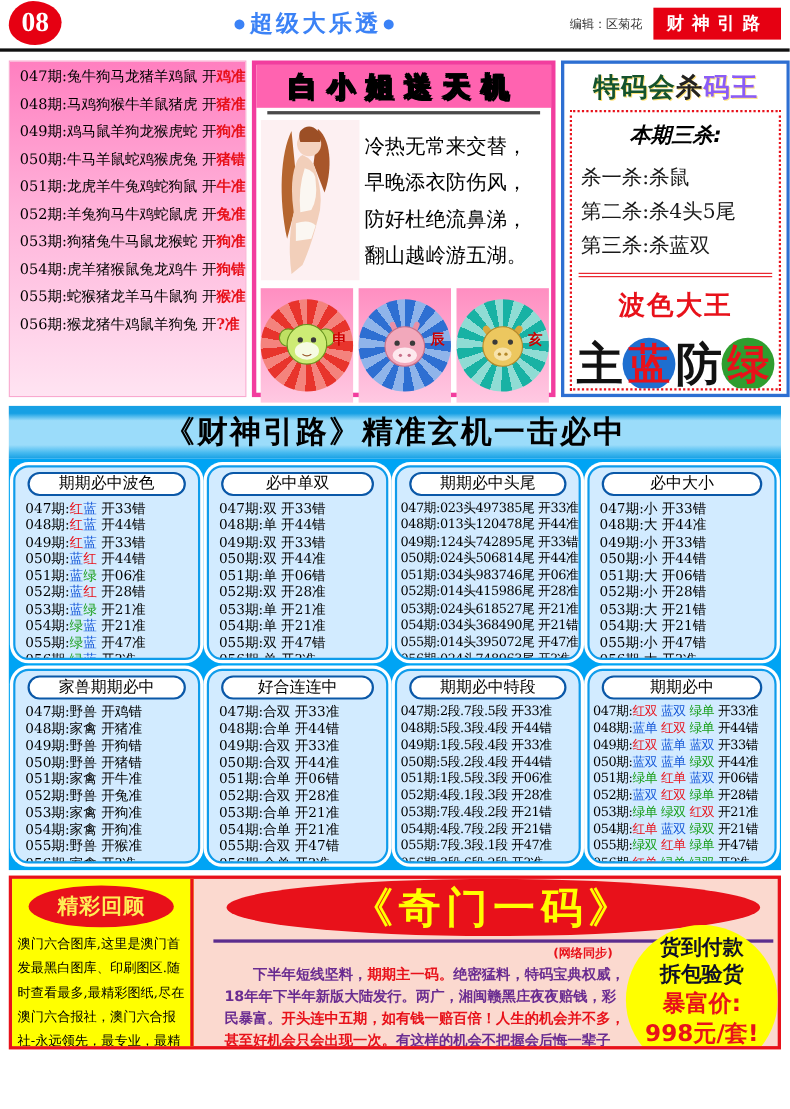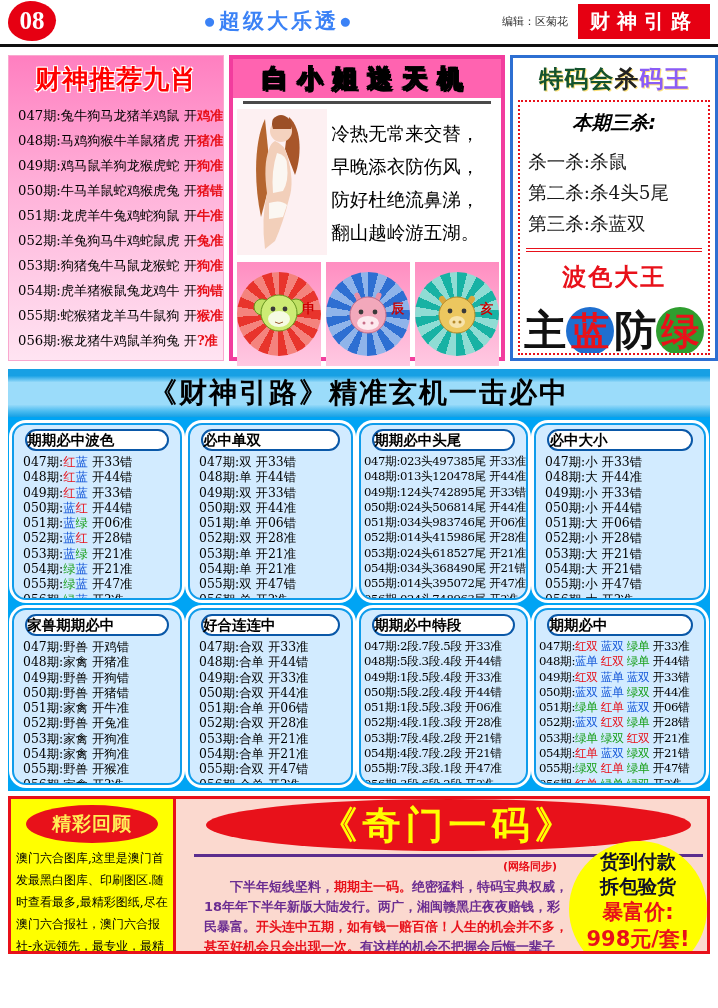--- a/index.html
+++ b/index.html
@@ -7,21 +7,21 @@
   .c-k{color:#000;} .c-r{color:#e8111a;} .c-b{color:#1457d8;} .c-g{color:#169e16;}
 
   
   .result-line{padding:6px 0 2px 8px;font-size:25px;font-weight:bold;color:#e60012;
     text-shadow:2px 2px 0 #f2afc0;letter-spacing:.5px;white-space:nowrap;}
   .hdr2{display:flex;align-items:center;height:42px;padding:0 8px 2px;border-bottom:3px solid #101010;font-family:Liberation Serif, serif;}
   .badge{width:48px;height:40px;background:#e60012;color:#fff;font-size:25px;font-weight:bold;
     display:flex;align-items:center;justify-content:center;border-radius:46% 54% 50% 50%/55% 48% 52% 45%;}
   .hdr-title{flex:1;text-align:center;color:#3b82f6;font-size:21px;font-weight:bold;letter-spacing:3px;}
   .editor{font-size:11px;color:#333;margin-right:10px;white-space:nowrap;}
-  .brand{background:#e60012;color:#fff;font-size:20px;font-weight:bold;padding:4px 12px;letter-spacing:7px;white-space:nowrap;}
+  .brand{background:#e60012;color:#fff;font-size:16px;font-weight:bold;padding:4px 12px;letter-spacing:7px;white-space:nowrap;}
 
   
   .main{display:flex;gap:5px;padding:8px;height:306px;}
   .ninexiao{width:224px;background:linear-gradient(180deg,#ff7fc0 0%,#ffb3da 45%,#ffe4f2 100%);
     border:1px solid #f9a8cf;padding:2px 0;}
   .nx-title{color:#ff0000;font-size:26px;font-weight:bold;text-align:center;letter-spacing:1px;
     text-shadow:1px 1px 0 #fff,-1px -1px 0 #fff,1px -1px 0 #fff,-1px 1px 0 #fff;margin:4px 0 6px;}
   .nx-rows div{font-family:"DejaVu Serif",serif;font-size:13.2px;line-height:25px;color:#000;
     padding-left:9px;white-space:nowrap;}
   .nx-rows .c-r{font-weight:bold;}
@@ -60,21 +60,21 @@
   .banner{margin:0 8px;height:48px;display:flex;align-items:center;justify-content:center;
     background:linear-gradient(180deg,#17a0e4 0%,#17a0e4 14%,#9bdcfa 28%,#9bdcfa 74%,#49bbf0 88%,#17a0e4 100%);
     font-size:28px;font-weight:bold;color:#000;letter-spacing:2px;}
 
   
   .grid{margin:0 8px;background:#00a4f4;padding:2px 1px;display:grid;
     grid-template-columns:176px 171px 175px 178px;grid-auto-rows:185px;}
   .box{margin:4px 3px;background:#d2ebff;border:2px solid #0f9ceb;border-radius:14px;
     box-shadow:0 0 0 3px #fff;padding:2px 0 0;overflow:hidden;}
   .pill{width:84%;margin:2px auto 3px;background:#fff;border:2px solid #0a58a8;border-radius:14px;
-    text-align:left;font-weight:bold;font-size:14.5px;color:#000;line-height:18px;}
+    text-align:center;font-weight:normal;font-size:14.5px;color:#000;line-height:18px;}
   .rows div{font-family:"DejaVu Serif",serif;font-size:12.4px;line-height:15.3px;padding-left:9px;white-space:nowrap;}
   .box.tight .rows div{padding-left:3px;font-size:11.7px;letter-spacing:-.4px;}
 
   
   .footer{margin:5px 8px 0;border:3px solid #e8111a;height:152px;display:flex;background:#fbd9cf;position:relative;gap:14px;}
   .recap{width:152px;flex:none;background:#ffff00;border-right:3px solid #e8111a;padding:4px 5px;overflow:hidden;}
   .recap-ellipse{width:132px;height:38px;background:#e8111a;border-radius:50%;margin:2px auto 4px;
     display:flex;align-items:center;justify-content:center;color:#ffee55;font-size:19px;font-weight:bold;letter-spacing:1px;}
   .recap-text{font-family:"DejaVu Serif",serif;font-size:12px;line-height:22px;color:#000;}
   .ad{flex:1;position:relative;overflow:hidden;}
@@ -98,21 +98,20 @@
   <div class="hdr2">
     <div class="badge">08</div>
     <div class="hdr-title">●超级大乐透●</div>
     <div class="editor">编辑：区菊花</div>
     <div class="brand">财神引路</div>
   </div>
 
   <div class="main">
 
     <div class="ninexiao">
-      <div class="nx-title">财神推荐九肖</div>
       <div class="nx-rows" id="nx-rows">
           <div><span class="c-k">047期:兔牛狗马龙猪羊鸡鼠 开</span><span class="c-r">鸡准</span></div>
           <div><span class="c-k">048期:马鸡狗猴牛羊鼠猪虎 开</span><span class="c-r">猪准</span></div>
           <div><span class="c-k">049期:鸡马鼠羊狗龙猴虎蛇 开</span><span class="c-r">狗准</span></div>
           <div><span class="c-k">050期:牛马羊鼠蛇鸡猴虎兔 开</span><span class="c-r">猪错</span></div>
           <div><span class="c-k">051期:龙虎羊牛兔鸡蛇狗鼠 开</span><span class="c-r">牛准</span></div>
           <div><span class="c-k">052期:羊兔狗马牛鸡蛇鼠虎 开</span><span class="c-r">兔准</span></div>
           <div><span class="c-k">053期:狗猪兔牛马鼠龙猴蛇 开</span><span class="c-r">狗准</span></div>
           <div><span class="c-k">054期:虎羊猪猴鼠兔龙鸡牛 开</span><span class="c-r">狗错</span></div>
           <div><span class="c-k">055期:蛇猴猪龙羊马牛鼠狗 开</span><span class="c-r">猴准</span></div>

